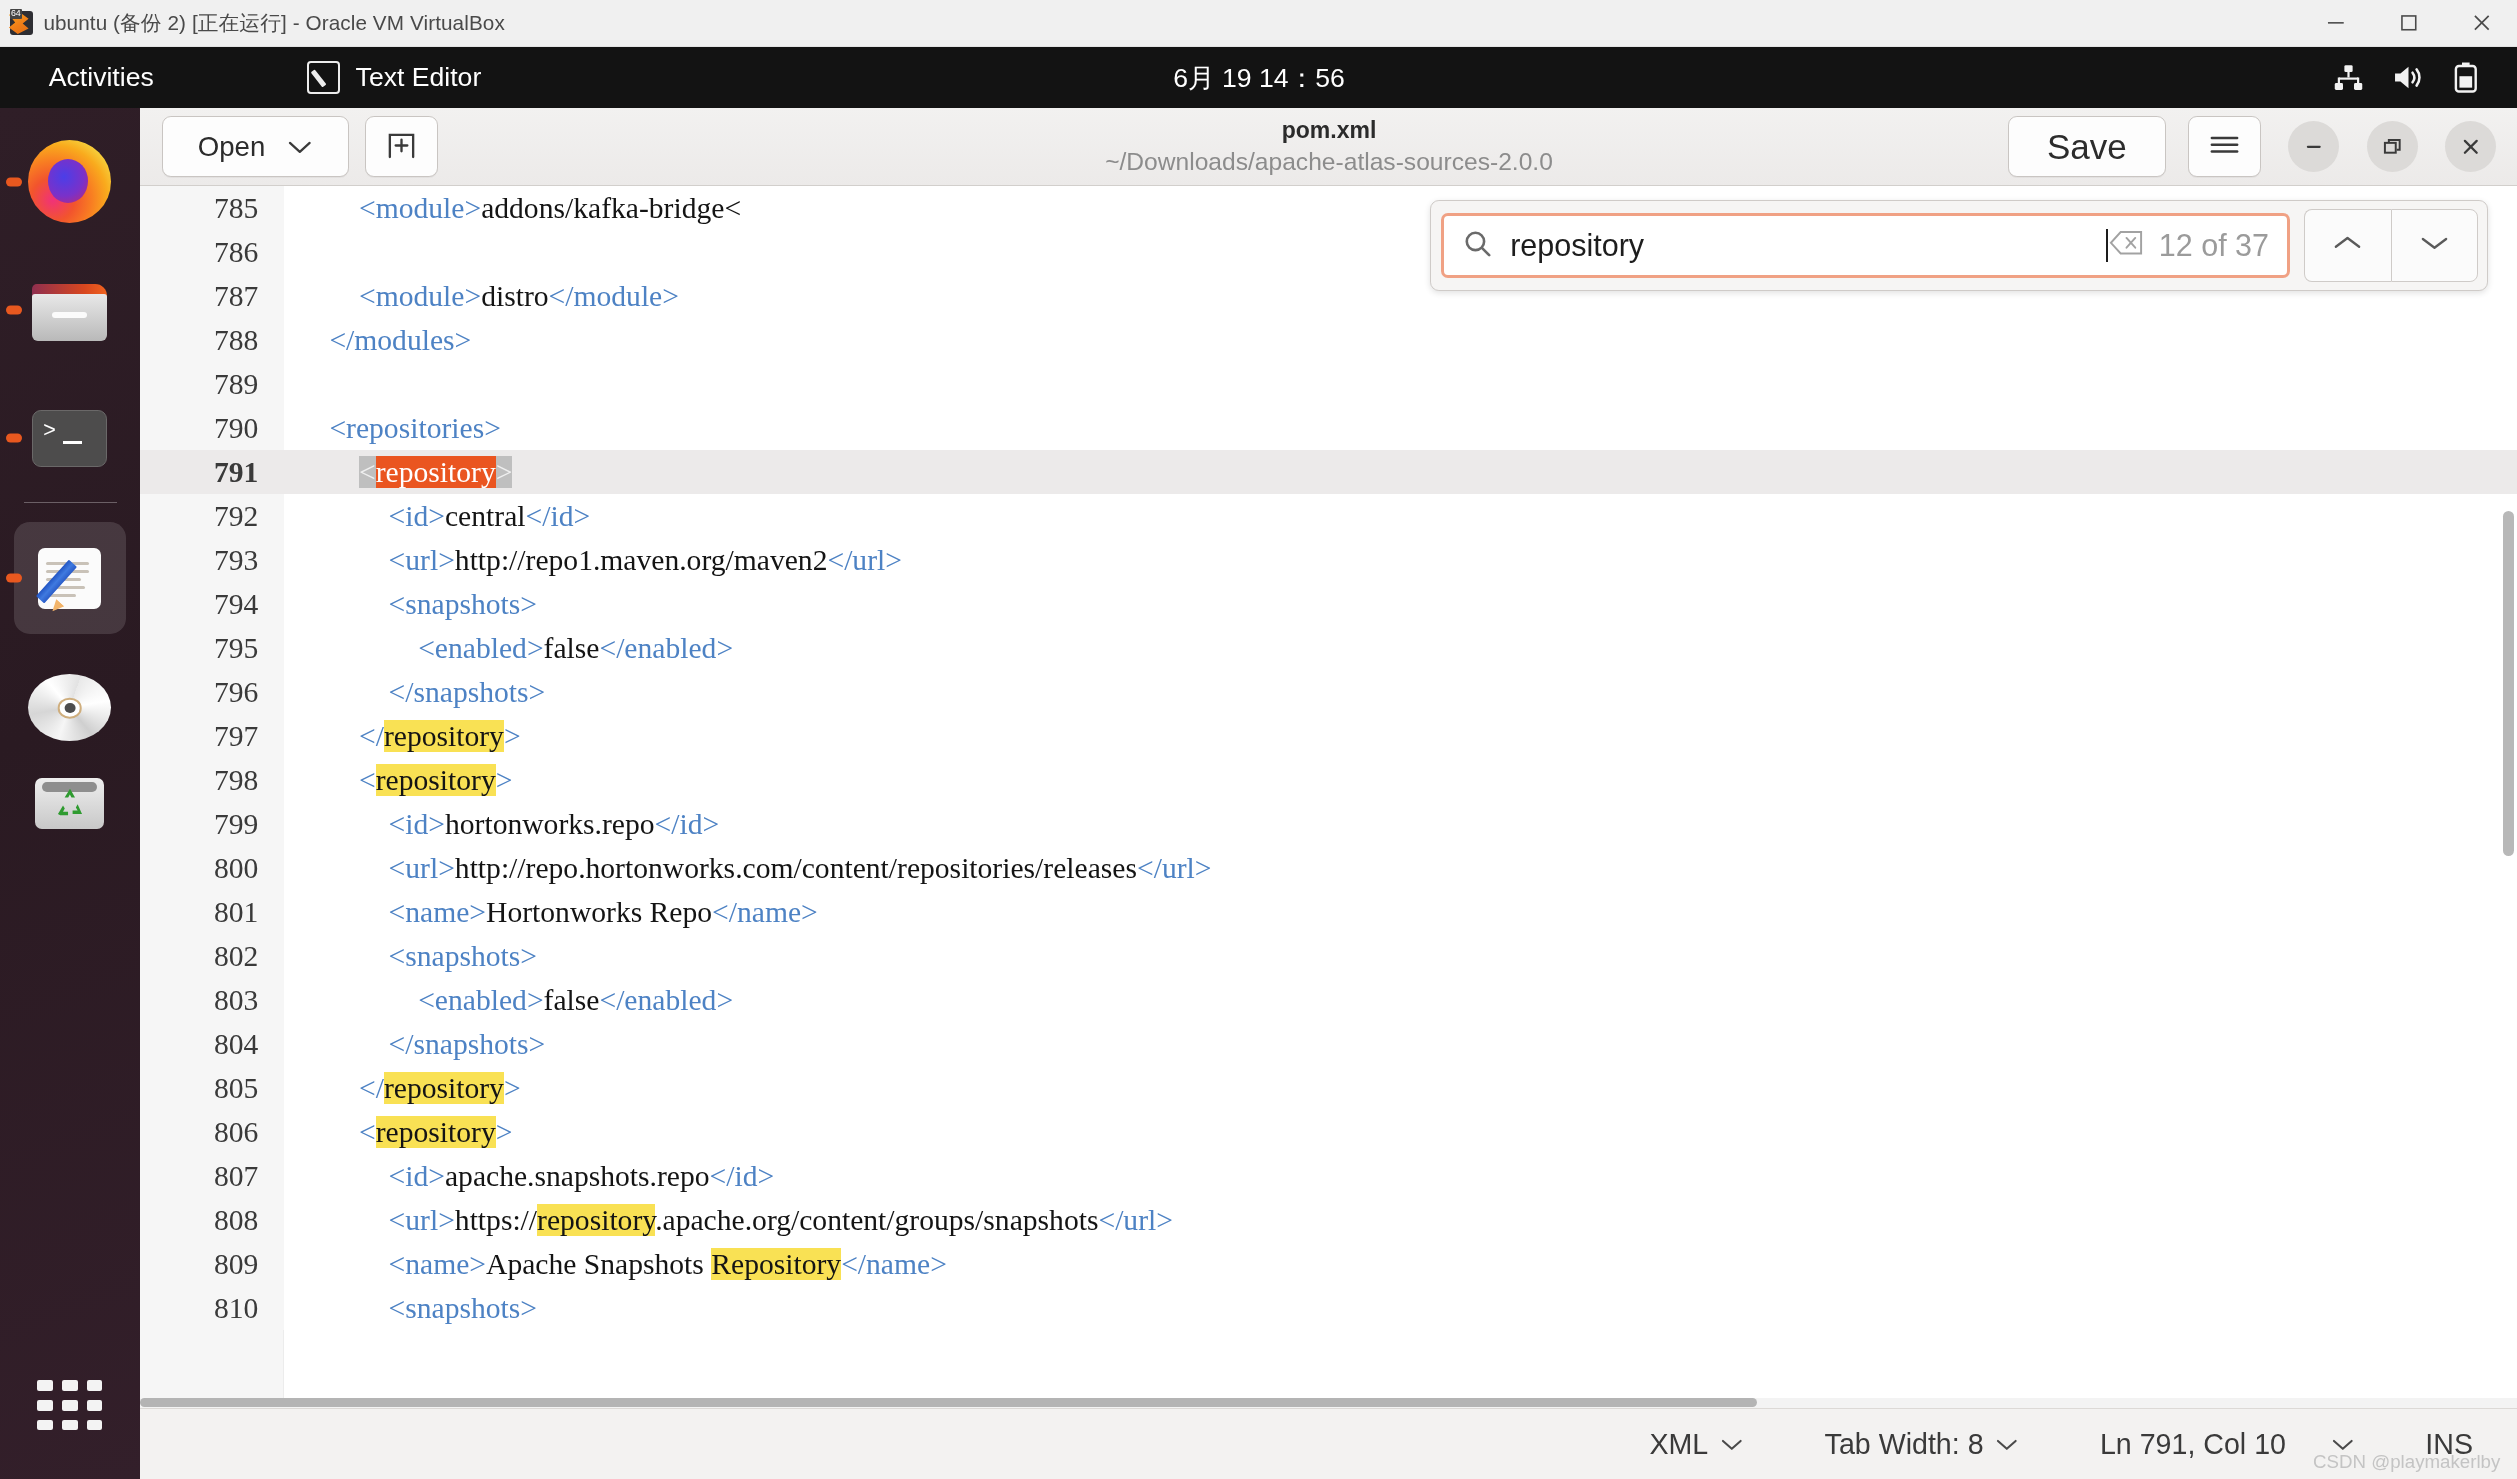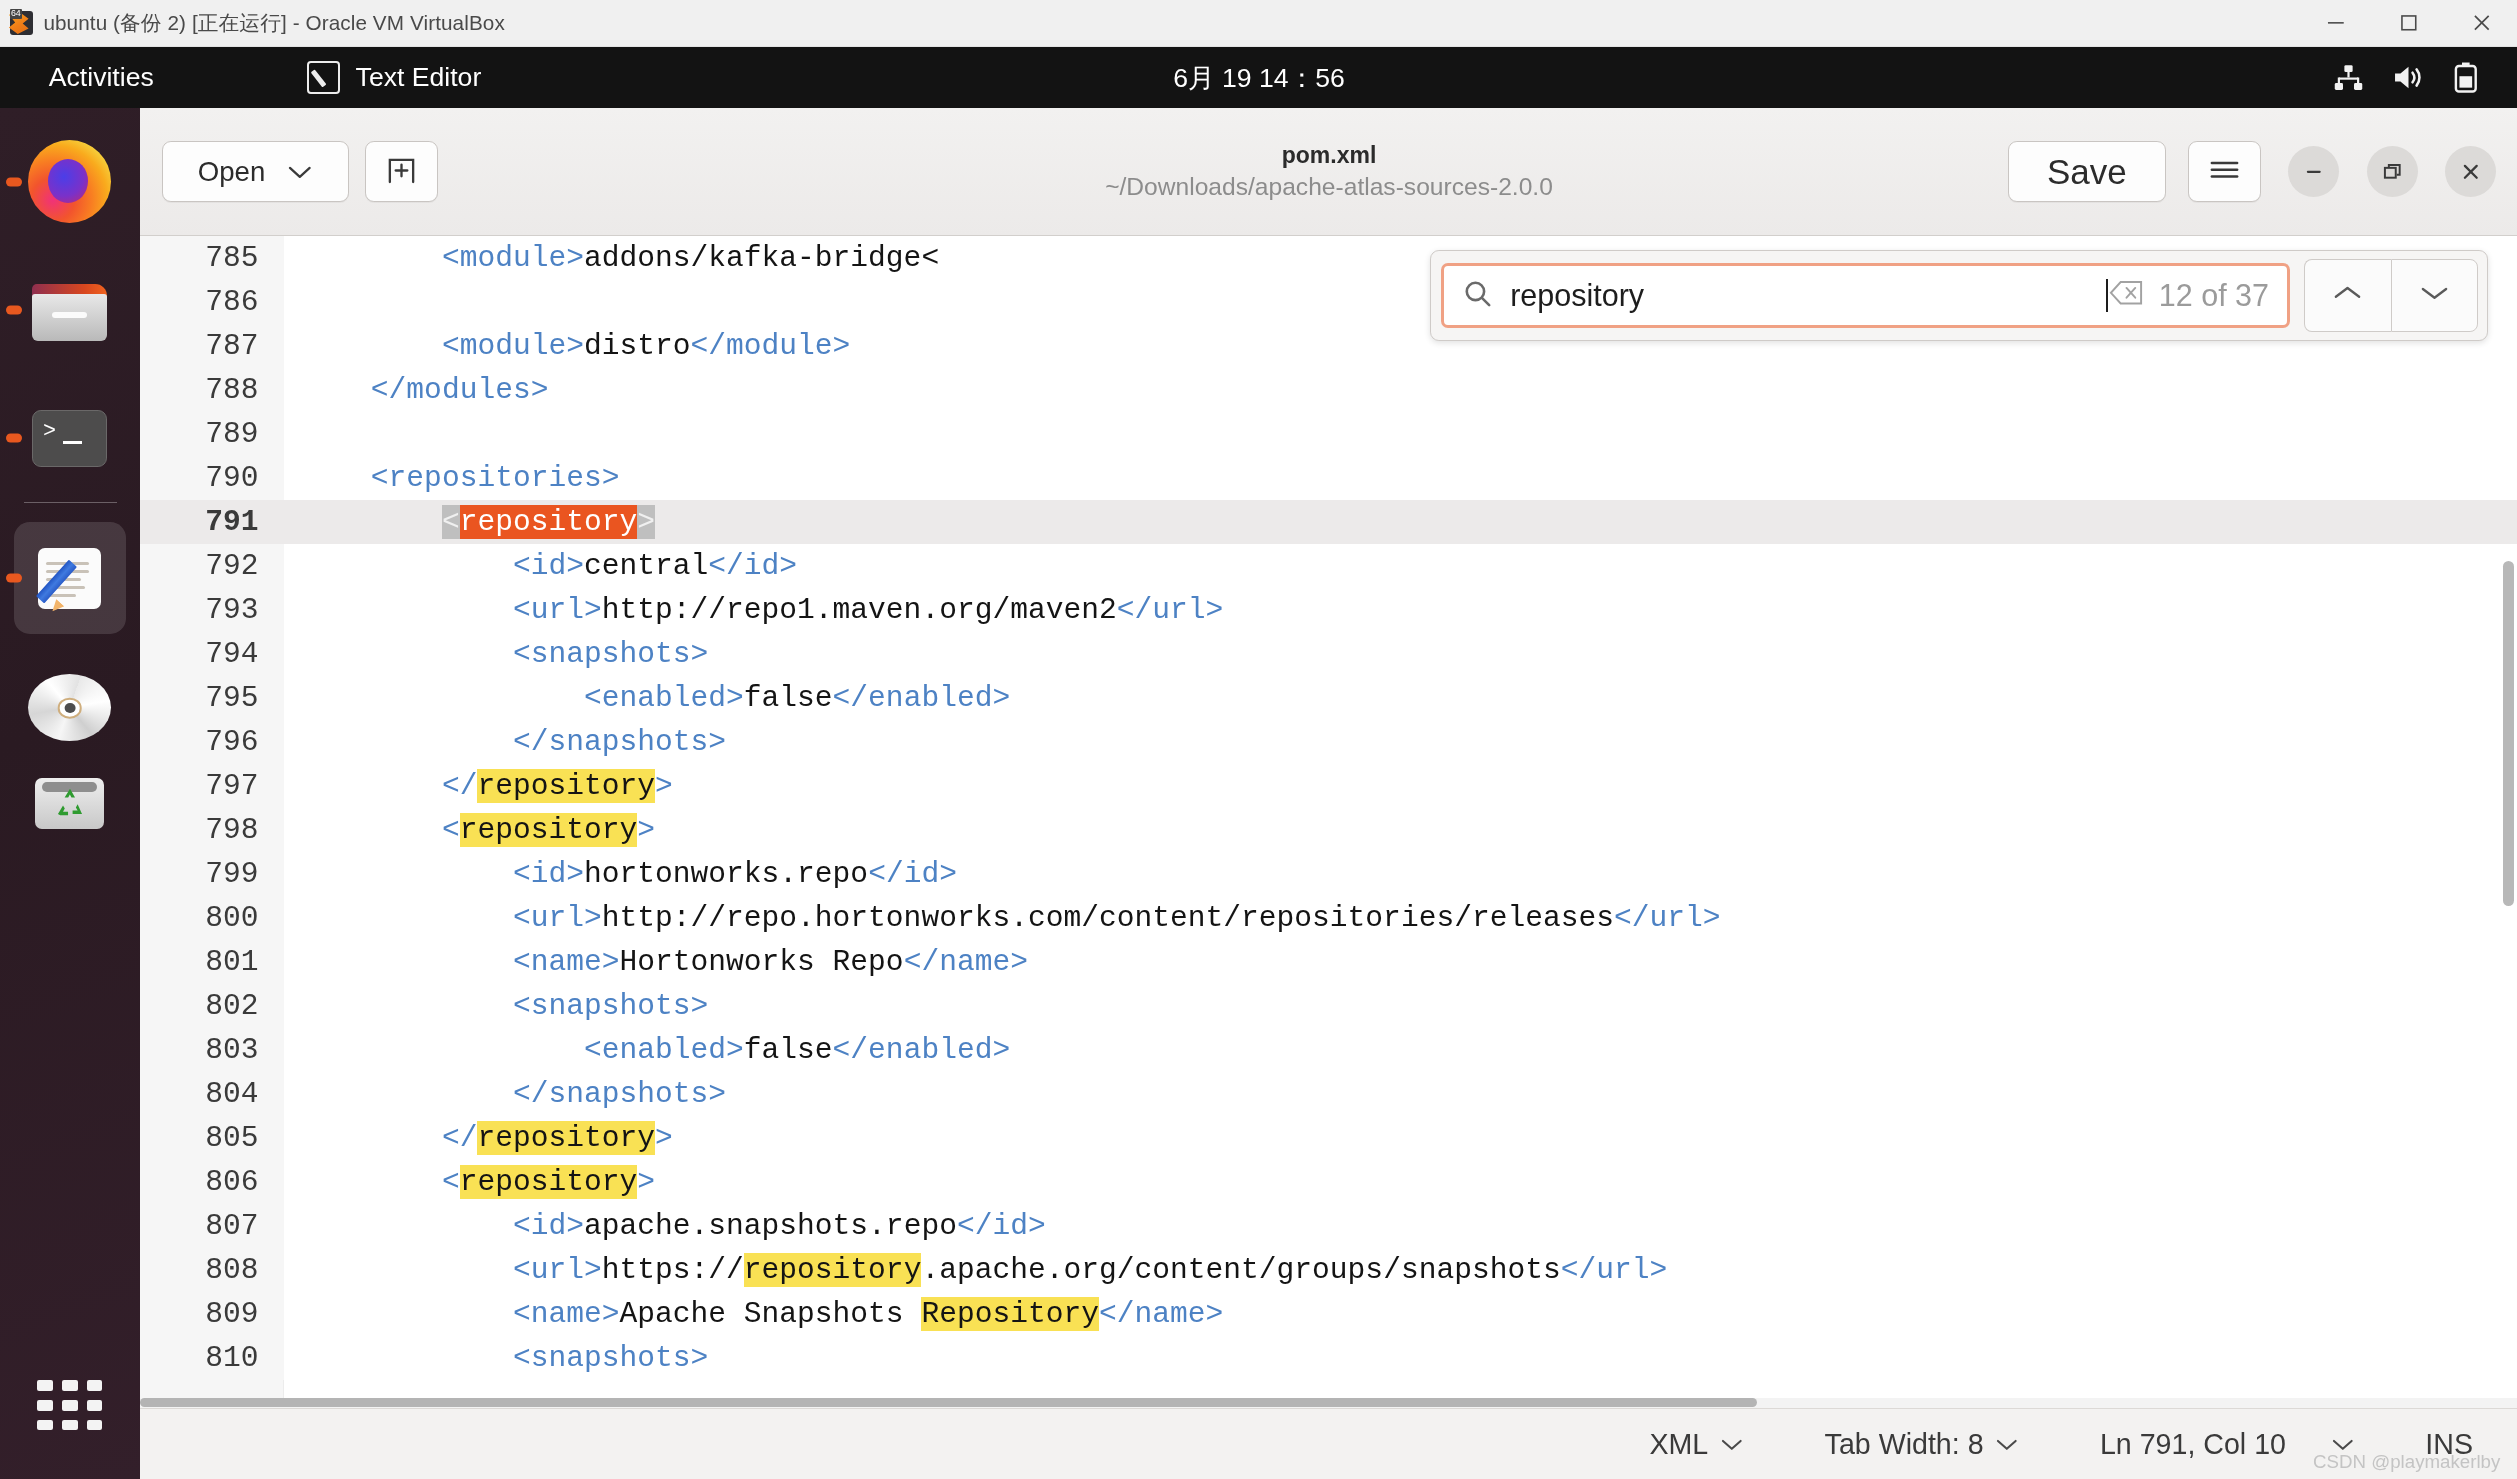--- a/index.html
+++ b/index.html
@@ -194,21 +194,21 @@
   .grid9 { display: grid; grid-template-columns: repeat(3, 15.8px); grid-gap: 8.9px; }
   .grid9 i { display: block; width: 15.8px; height: 10.8px; background: #f3f3f3; border-radius: 2px; }
 
   
   #gedit-window {
     position: absolute; left: 140px; top: 108px; width: 2378px; height: 1371px;
     background: #ffffff; z-index: 20;
     display: flex; flex-direction: column;
   }
   #gedit-headerbar {
-    height: 128px; flex: none;
+    height: 78px; flex: none;
     background: linear-gradient(180deg,#f2f1f0 0%,#eceae9 100%);
     border-bottom: 1px solid #d2cfcc;
     display: flex; align-items: center; padding: 0 21.7px;
     position: relative;
   }
   .hb-left { display: flex; align-items: center; gap: 16.7px; }
   #open-button {
     height: 61px; min-width: 187px; padding: 0 23.6px;
     background: #fdfdfd; border: 1px solid #c9c5c2; border-radius: 8.9px;
     display: flex; align-items: center; justify-content: center; gap: 21.7px;
@@ -250,21 +250,21 @@
   
   #code-area {
     position: relative; flex: 1; overflow: hidden; background: #ffffff;
   }
   #gutter {
     position: absolute; left: 0; top: 0; width: 144px; height: 100%;
     background: #f6f6f6; border-right: 1px solid #ececec;
   }
   #code-scroll {
     position: absolute; inset: 0;
-    font-family: Liberation Mono, monospace;
+    font-family: Liberation Serif, serif;
     font-size: 29.6px; line-height: 44px;
   }
   .code-row { position: relative; display: flex; min-height: 44px; }
   .code-row.current { background: #eceaea; }
   .ln {
     width: 144px; flex: none; text-align: right; padding-right: 25.6px;
     color: #3a3a3a; font-size: 29.6px; line-height: 44px;
     background: #f6f6f6;
   }
   .code-row.current .ln { font-weight: bold; background: #eceaea; }

